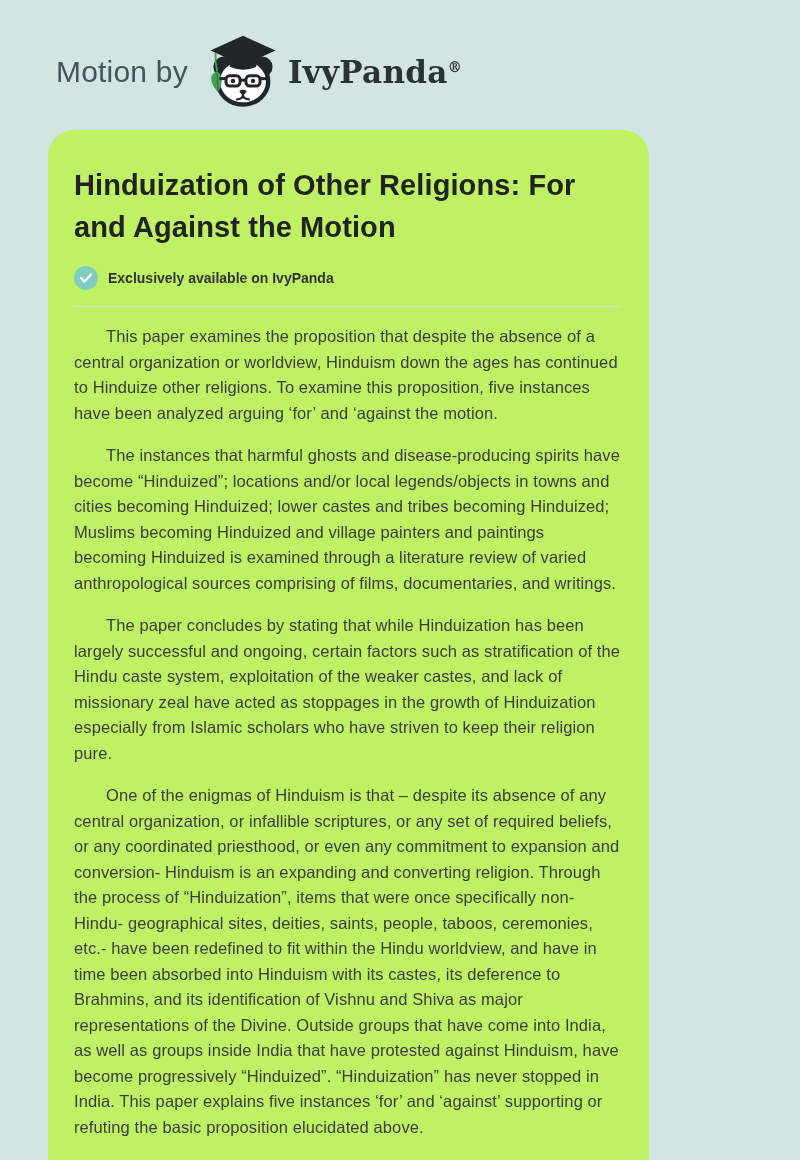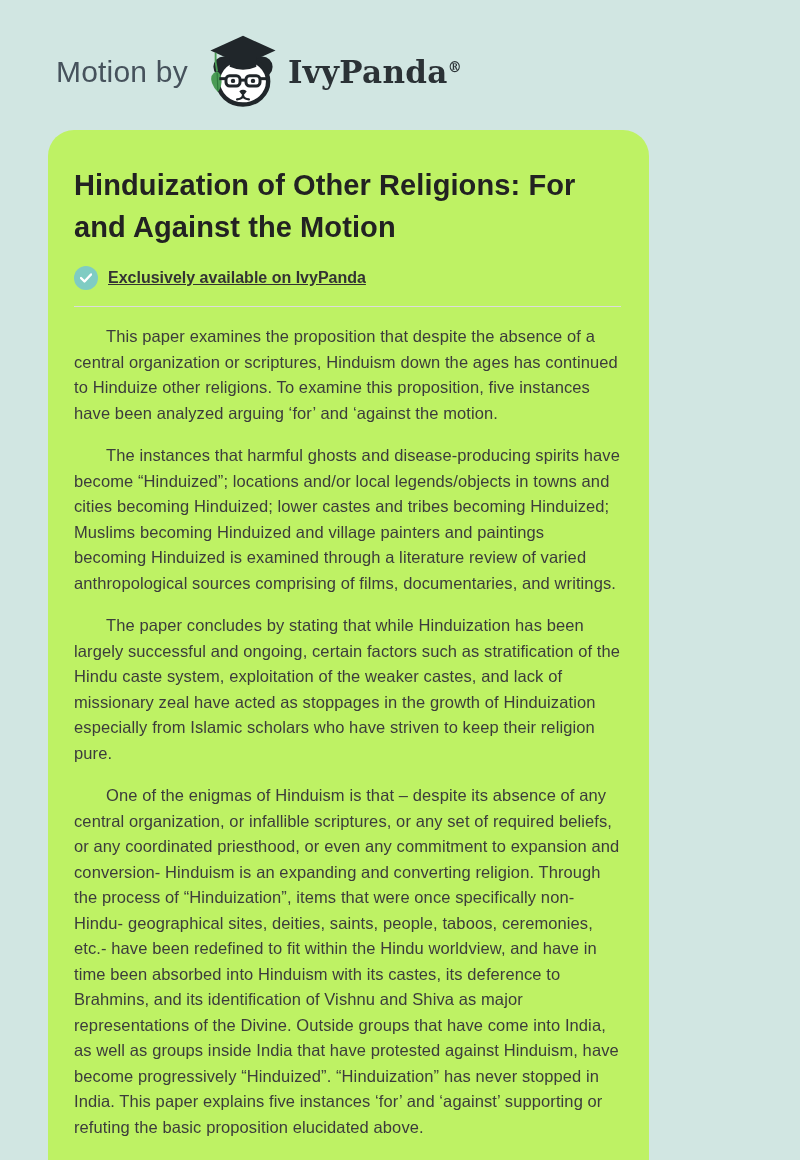--- a/index.html
+++ b/index.html
@@ -73,24 +73,23 @@
     border-radius: 50%;
     background: #7fccc3;
     display: flex;
     align-items: center;
     justify-content: center;
     flex: 0 0 auto;
     margin-right: 10px;
   }
   .check-circle svg { display: block; }
   .badge-label {
-    font-size: 16px;
+    font-size: 14px;
     font-weight: bold;
     color: #333333;
-    text-decoration: underline;
   }
   .divider {
     border: none;
     border-top: 1px solid #dcdcdc;
     margin: 0 0 4px 0;
   }
   .body-text p {
     font-size: 16.5px;
     line-height: 25.5px;
     color: #3c3c3c;
@@ -145,18 +144,18 @@
       <svg width="12" height="10" viewBox="0 0 12 10">
           <path d="M1 5 L4.5 8.5 L11 1.5" stroke="#ffffff" stroke-width="2.4" fill="none" stroke-linecap="round" stroke-linejoin="round"></path>
         </svg>
     </span>
     <span class="badge-label">Exclusively available on IvyPanda</span>
   </div>
 
   <hr class="divider">
 
   <div class="body-text">
-    <p>This paper examines the proposition that despite the absence of a central organization or scriptures, Hinduism down the ages has continued to Hinduize other religions. To examine this proposition, five instances have been analyzed arguing ‘for’ and ‘against the motion.</p>
+    <p>This paper examines the proposition that despite the absence of a central organization or worldview, Hinduism down the ages has continued to Hinduize other religions. To examine this proposition, five instances have been analyzed arguing ‘for’ and ‘against the motion.</p>
     <p>The instances that harmful ghosts and disease-producing spirits have become “Hinduized”; locations and/or local legends/objects in towns and cities becoming Hinduized; lower castes and tribes becoming Hinduized; Muslims becoming Hinduized and village painters and paintings becoming Hinduized is examined through a literature review of varied anthropological sources comprising of films, documentaries, and writings.</p>
     <p>The paper concludes by stating that while Hinduization has been largely successful and ongoing, certain factors such as stratification of the Hindu caste system, exploitation of the weaker castes, and lack of missionary zeal have acted as stoppages in the growth of Hinduization especially from Islamic scholars who have striven to keep their religion pure.</p>
     <p>One of the enigmas of Hinduism is that – despite its absence of any central organization, or infallible scriptures, or any set of required beliefs, or any coordinated priesthood, or even any commitment to expansion and conversion- Hinduism is an expanding and converting religion. Through the process of “Hinduization”, items that were once specifically non-Hindu- geographical sites, deities, saints, people, taboos, ceremonies, etc.- have been redefined to fit within the Hindu worldview, and have in time been absorbed into Hinduism with its castes, its deference to Brahmins, and its identification of Vishnu and Shiva as major representations of the Divine. Outside groups that have come into India, as well as groups inside India that have protested against Hinduism, have become progressively “Hinduized”. “Hinduization” has never stopped in India. This paper explains five instances ‘for’ and ‘against’ supporting or refuting the basic proposition elucidated above.</p>
   </div>
 </div>
 
 </body></html>

